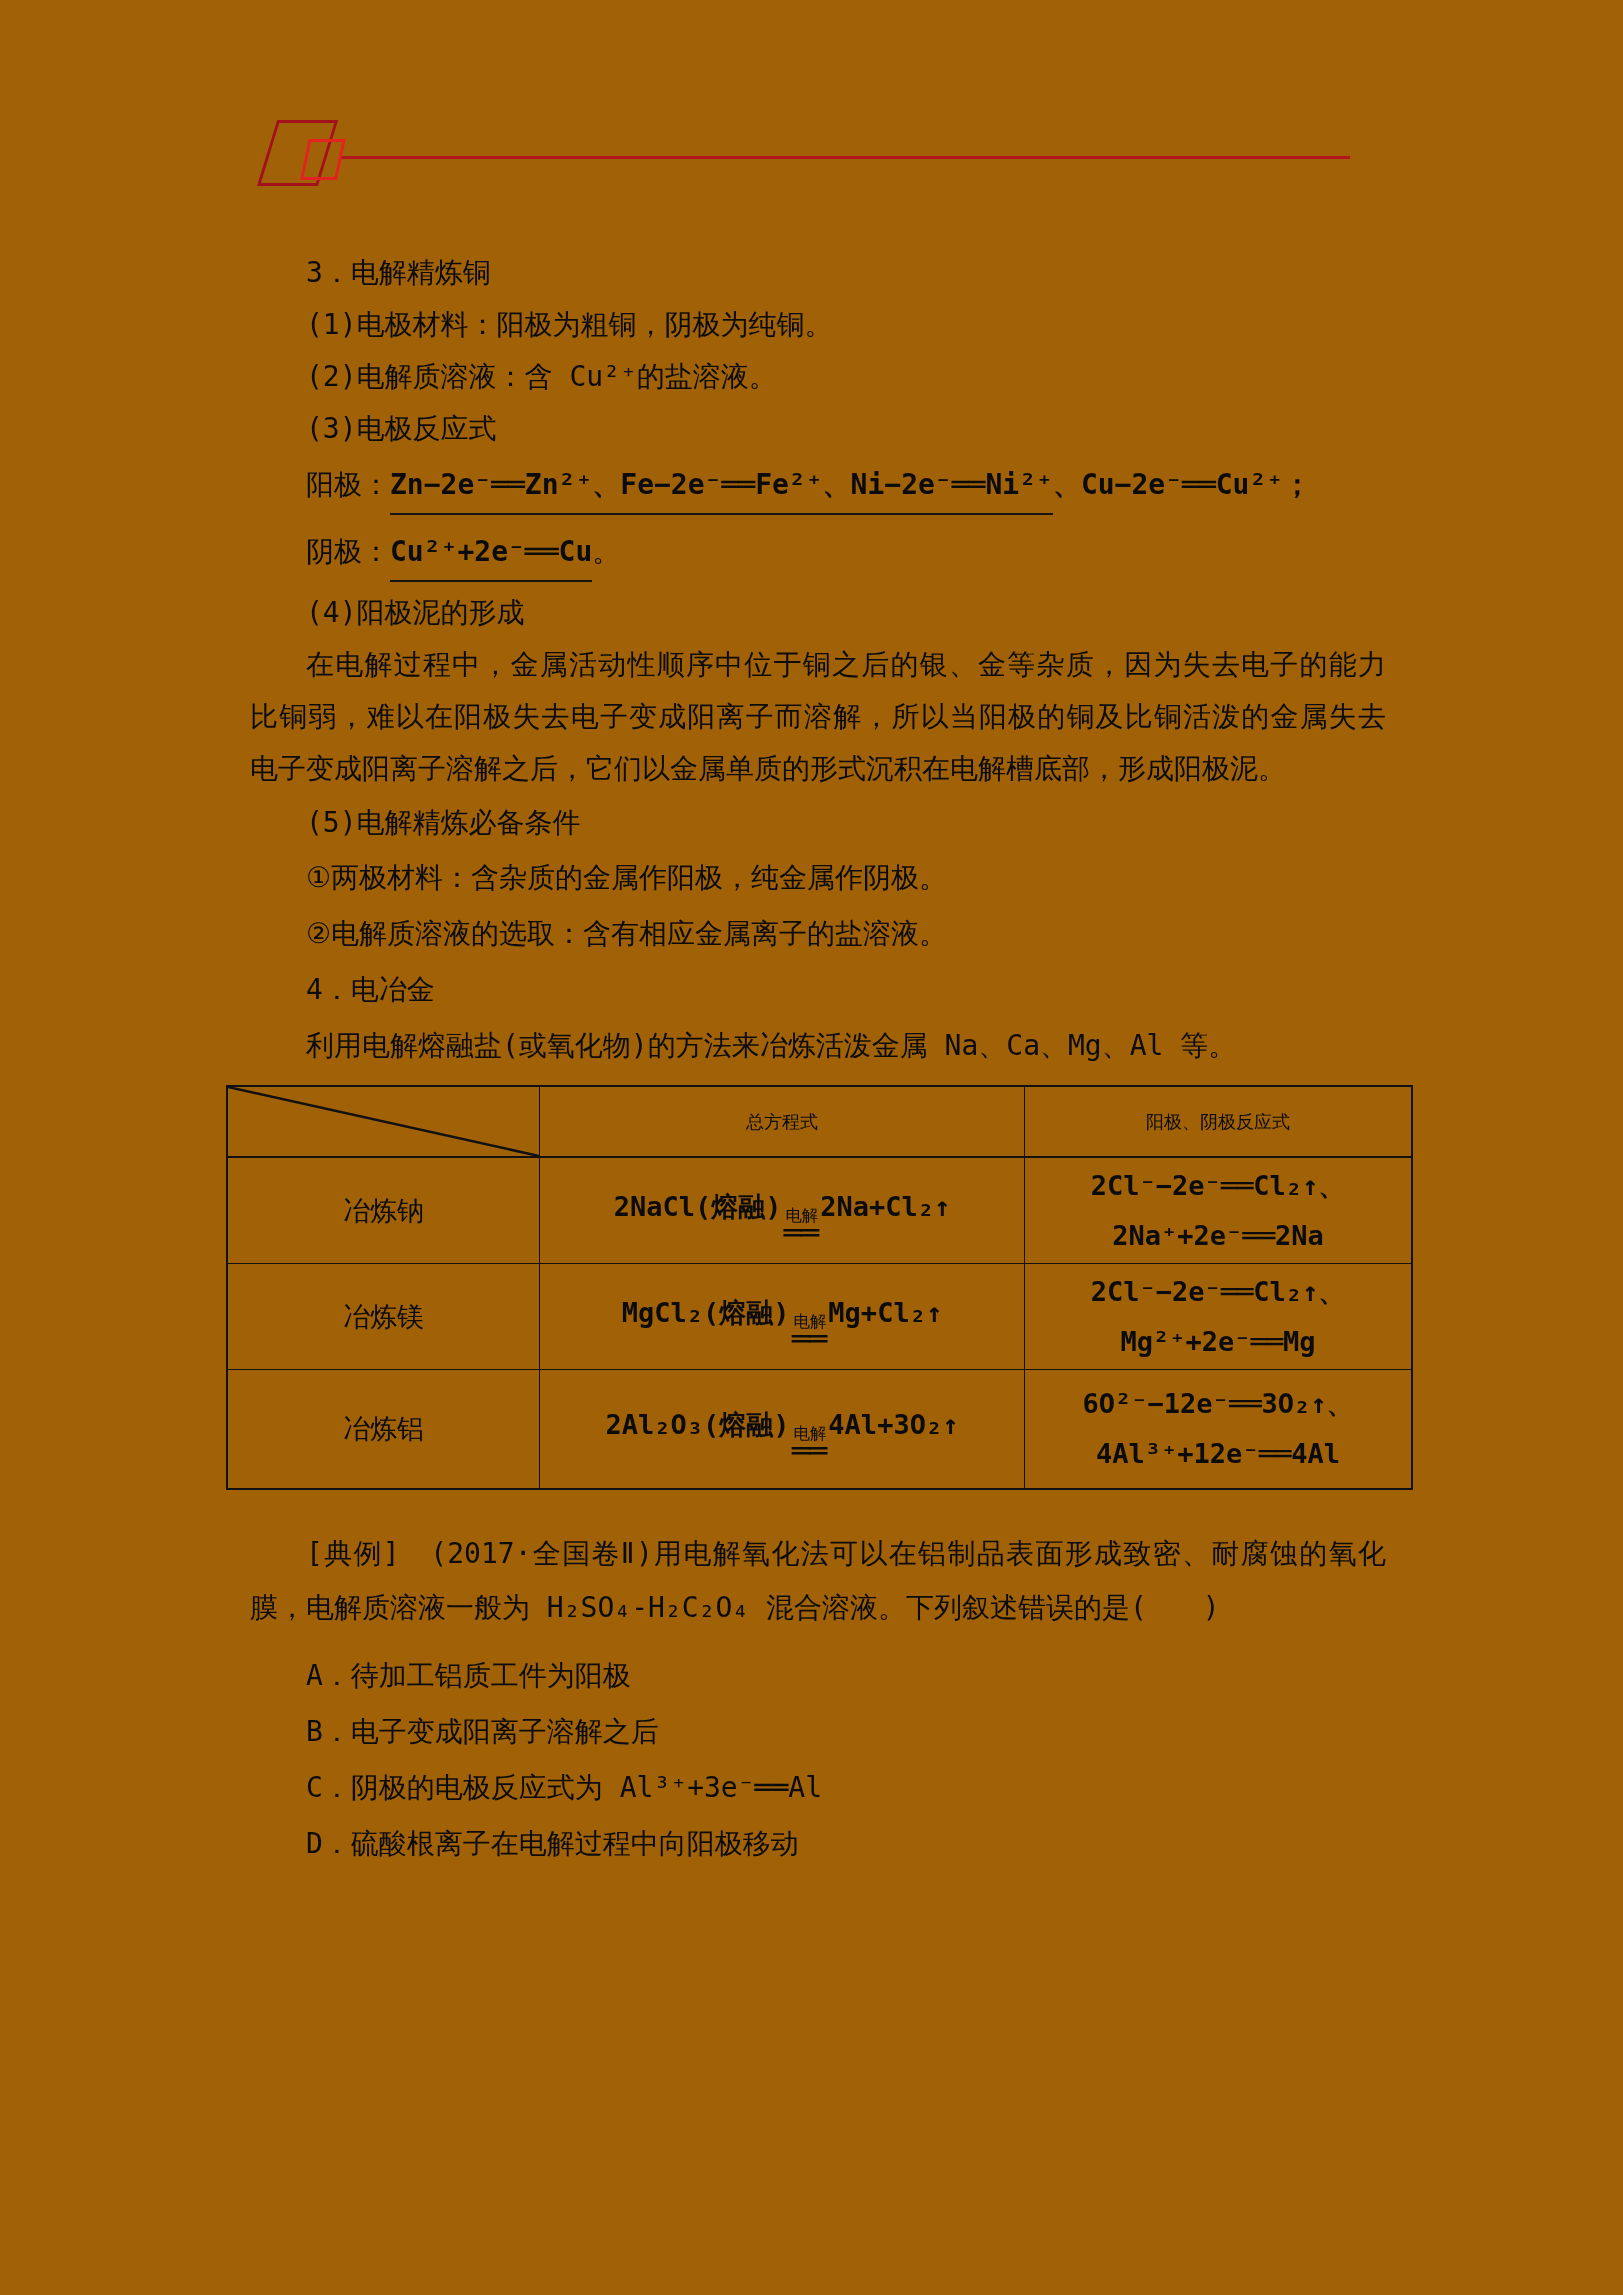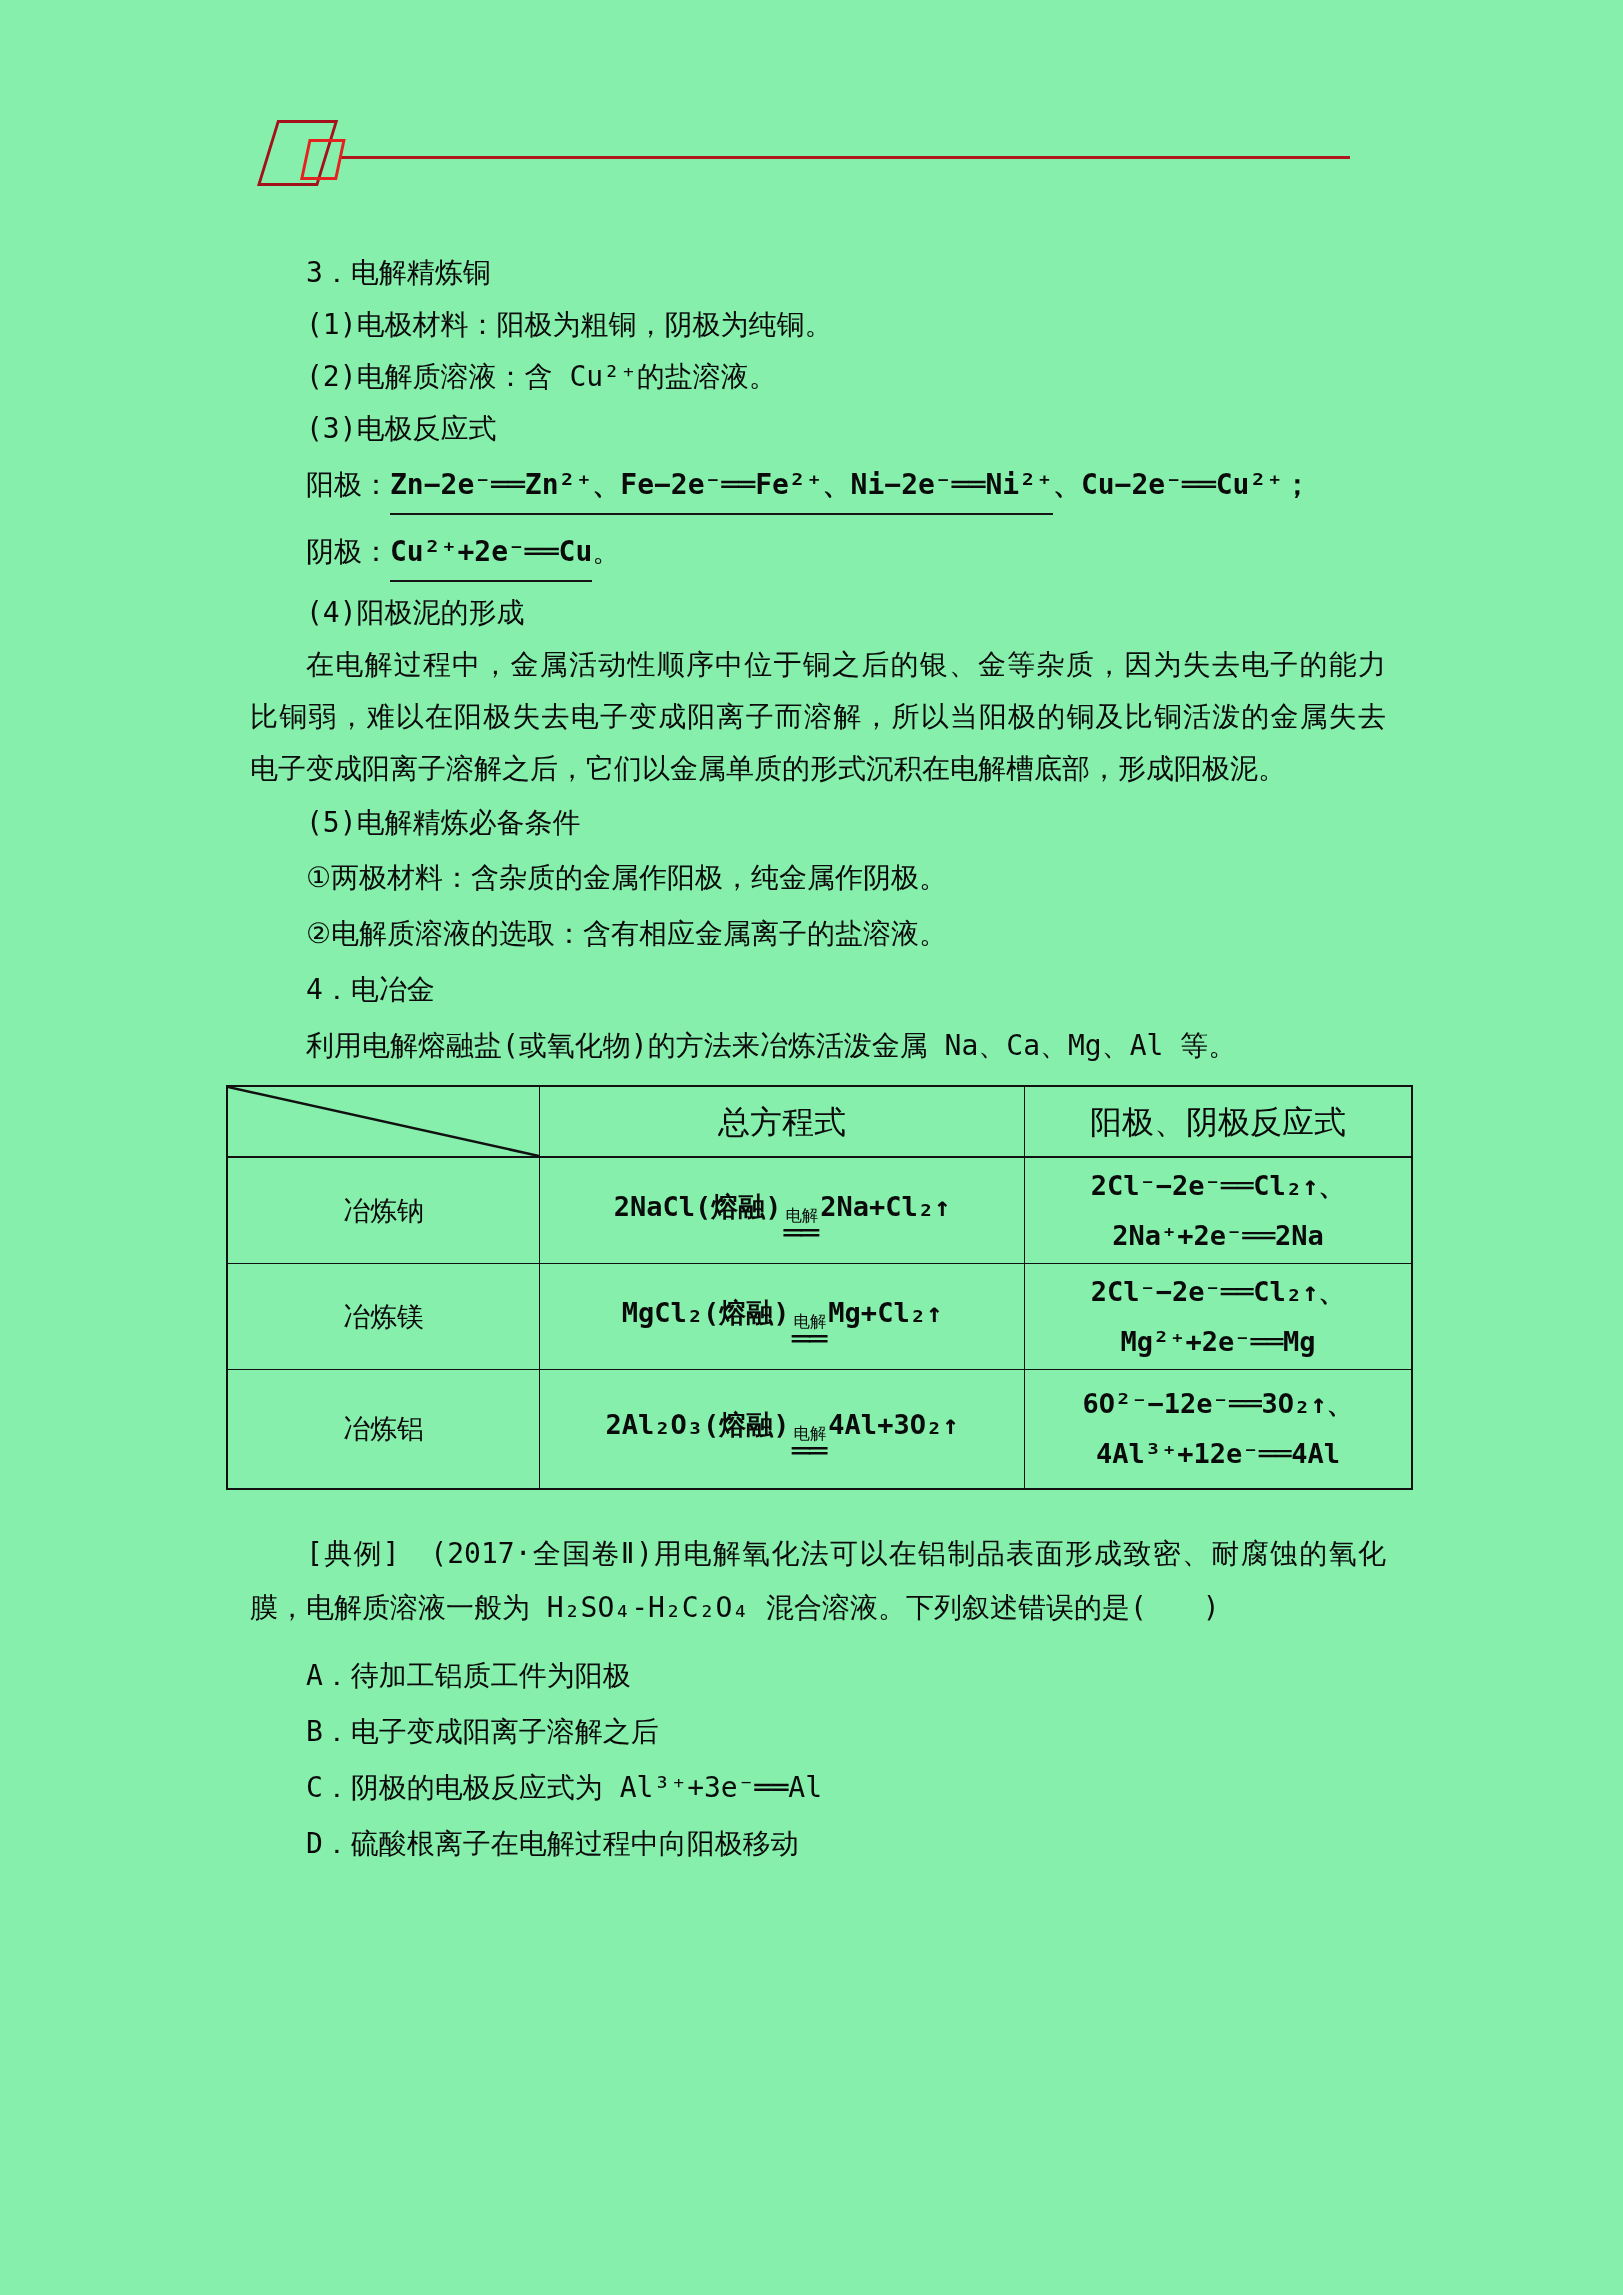--- a/index.html
+++ b/index.html
@@ -1,16 +1,16 @@
 <!DOCTYPE html>
 <html style="font-size:10.5px"><head>
 <meta charset="utf-8">
 <style>
   html,body{margin:0;padding:0;background:#ffffff;}
-  .page{position:relative;width:1623px;height:2295px;background:#86efac;overflow:hidden;
+  .page{position:relative;width:1623px;height:2295px;background:#a16207;overflow:hidden;
         font-family:"DejaVu Sans Mono","Liberation Sans","DejaVu Sans",sans-serif;color:#0b0b0b;}
 
   
   .hdr-line{position:absolute;left:339px;top:156px;width:1011px;height:3.3px;background:#b2161d;}
   .lg-big{position:absolute;left:257px;top:120px;width:55px;height:60px;border:3.3px solid #a3121a;
           transform:skewX(-17deg);transform-origin:0 100%;background:transparent;}
   .lg-small{position:absolute;left:300px;top:139px;width:31px;height:35px;border:3.3px solid #e42320;
           transform:skewX(-12deg);transform-origin:0 100%;background:transparent;}
 
   
@@ -24,21 +24,21 @@
   .anode-ln{height:69px;line-height:60px;}
   .cathode-ln{height:63px;line-height:56px;}
   .h84{height:55px;line-height:55px;}
   .h86{height:56px;line-height:56px;}
 
   
   table.tbl{margin:11px 0 0 -24px;border-collapse:collapse;table-layout:fixed;width:1181px;
             border:2px solid #111;}
   table.tbl td{border:1.6px solid #111;text-align:center;vertical-align:middle;
                font-size:27px;padding:0;}
-  .tbl .hrow td{height:69px;border-bottom-width:2.6px;font-size:32px;font-weight:400;}
+  .tbl .hrow td{height:69px;border-bottom-width:2.6px;font-size:18px;font-weight:400;}
   .tbl .r1 td{height:105px;}
   .tbl .r2 td{height:105px;}
   .tbl .r3 td{height:118px;}
   .c1{width:311px;}
   .c2{width:484px;}
   .c3{width:386px;}
   .diag-cell{position:relative;}
   .diag-cell svg{position:absolute;left:0;top:0;width:100%;height:100%;display:block;}
   .elec-line{line-height:50px;font-weight:700;}
   .cell-eq{font-weight:700;white-space:nowrap;}

